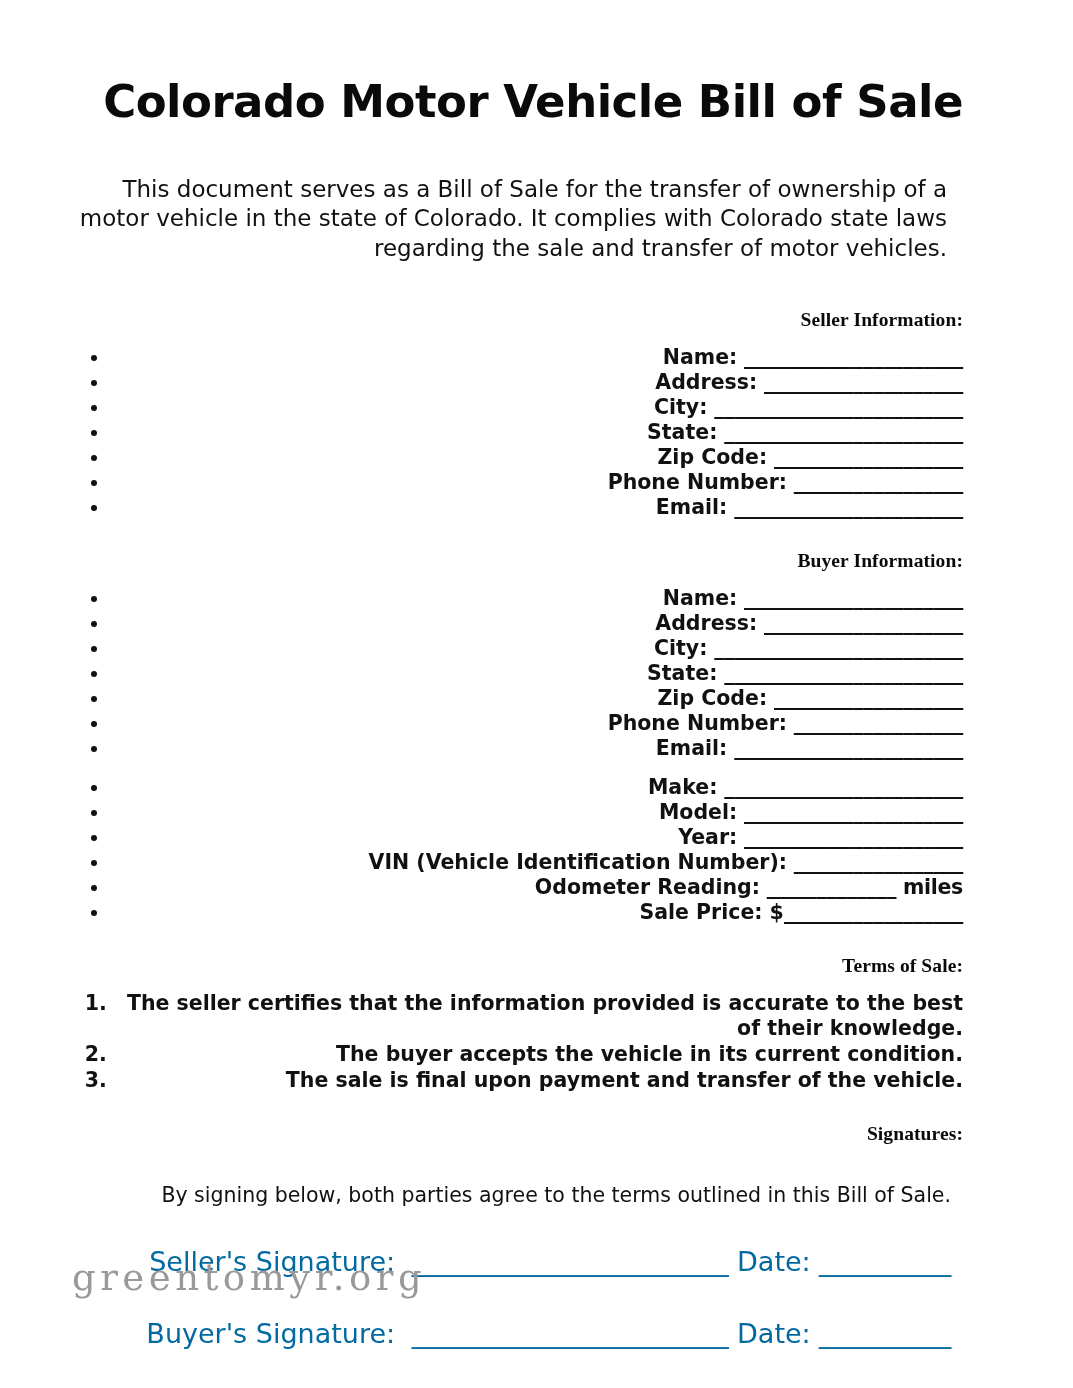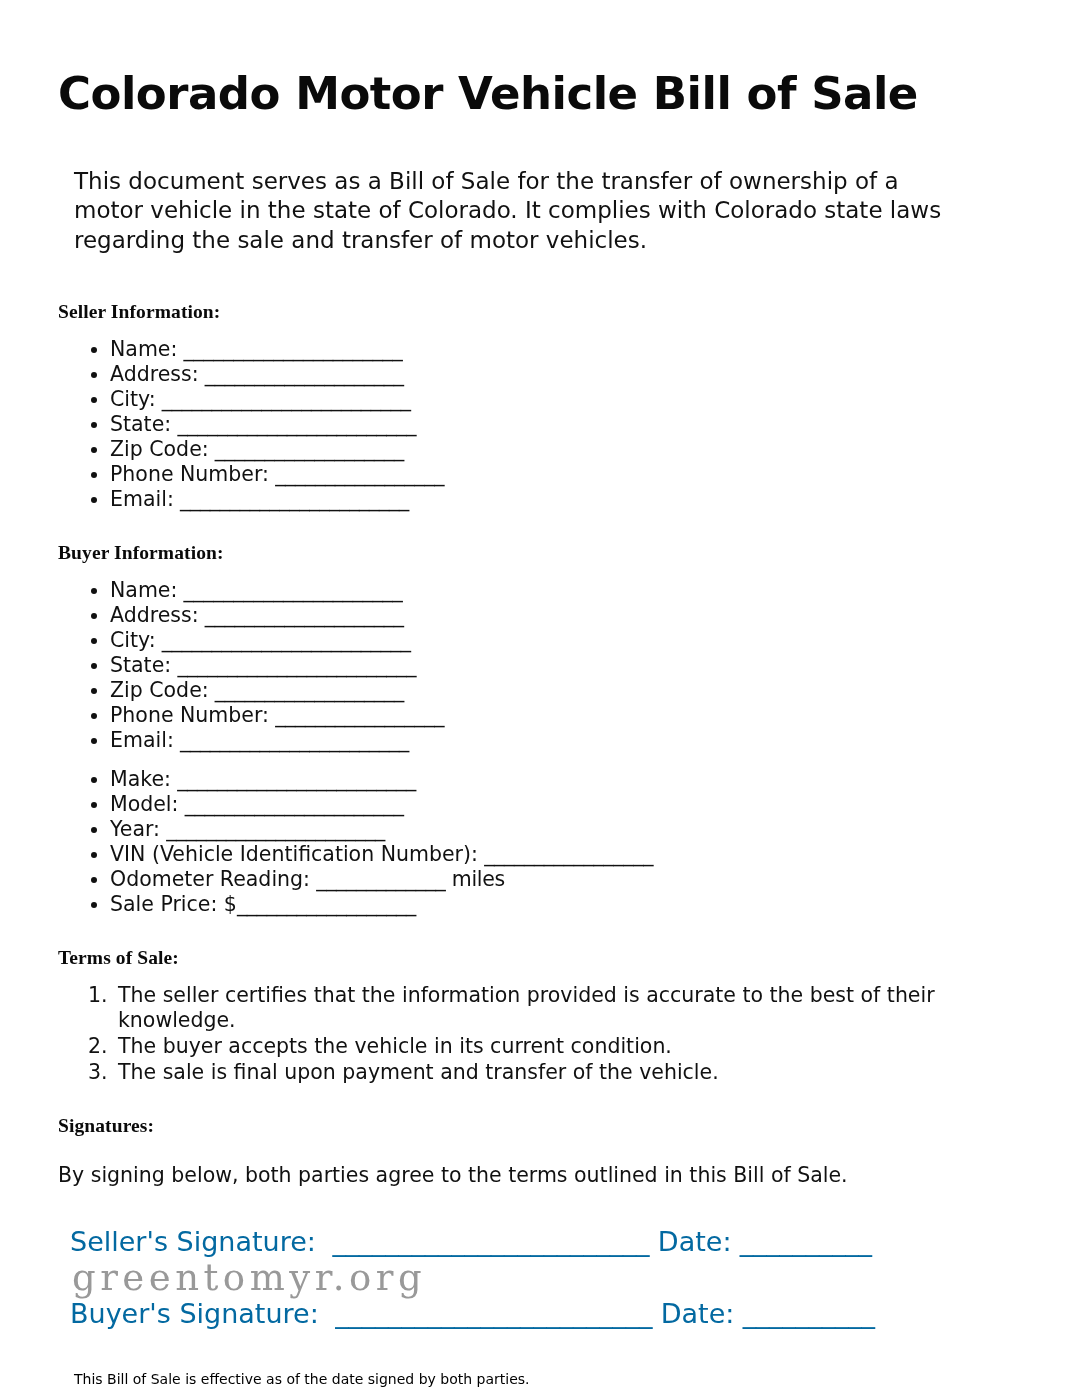--- a/index.html
+++ b/index.html
@@ -14,21 +14,22 @@
     overflow: hidden;
     font-family: "DejaVu Sans", sans-serif;
     color: #000000;
   }
   .page {
     position: absolute;
     left: 0; top: 0;
     width: 1021px;
     height: 1388px;
     box-sizing: border-box;
-    padding: 4px 58px;
+    padding: 12px 58px;
+    text-align: right;
   }
   .doc-title {
     font-size: 45px;
     font-weight: bold;
     letter-spacing: -0.5px;
     line-height: 1.05;
     margin: 0;
     padding-top: 66px;
     color: #0a0a0a;
   }
@@ -49,20 +50,21 @@
     color: #0a0a0a;
     letter-spacing: 0.1px;
     font-family: Liberation Serif, serif;
   }
   ul.field-list, ol.terms-list {
     margin: 0;
     padding-top: 14px;
     padding-left: 52px;
     padding-bottom: 0;
     list-style-position: outside;
+    font-weight: bold;
   }
   ul.field-list {
     list-style-type: disc;
   }
   ol.terms-list {
     list-style-type: decimal;
     padding-left: 56px;
   }
   ul.field-list li, ol.terms-list li {
     font-size: 20.5px;
@@ -75,21 +77,21 @@
     line-height: 1.25;
     padding-left: 4px;
   }
   .blank {
     letter-spacing: -0.3px;
     white-space: pre;
   }
   .sig-intro {
     font-size: 20.5px;
     line-height: 1.27;
-    margin: 0;
+    margin: 12px;
     padding-top: 25px;
     color: #111111;
   }
   .sig-row {
     font-size: 27px;
     line-height: 1.27;
     margin: 12px;
     padding-top: 25px;
     color: #0369a1;
     white-space: pre;

